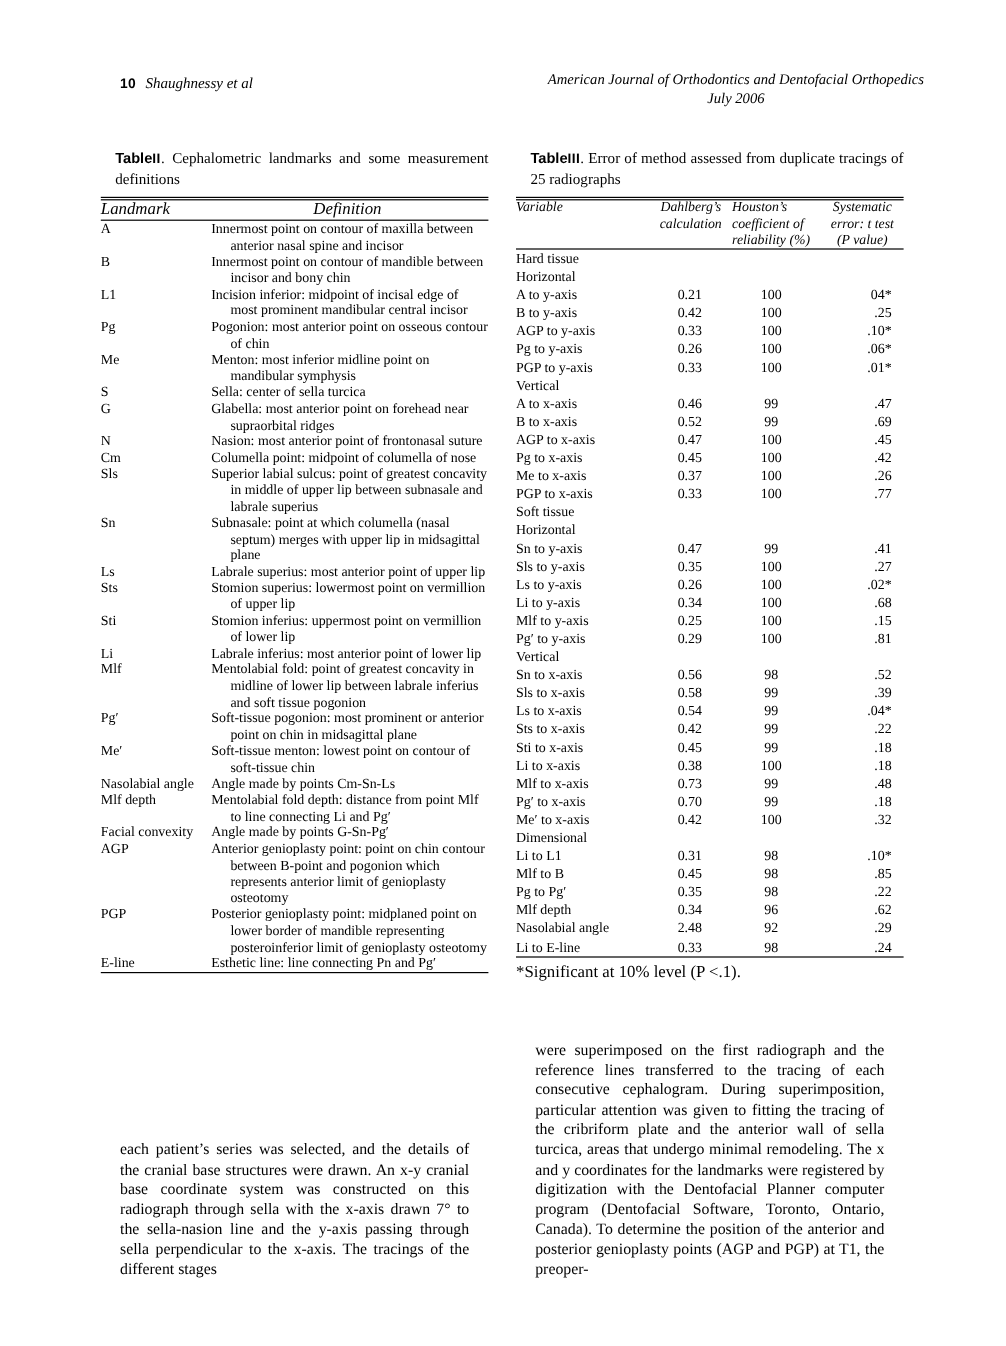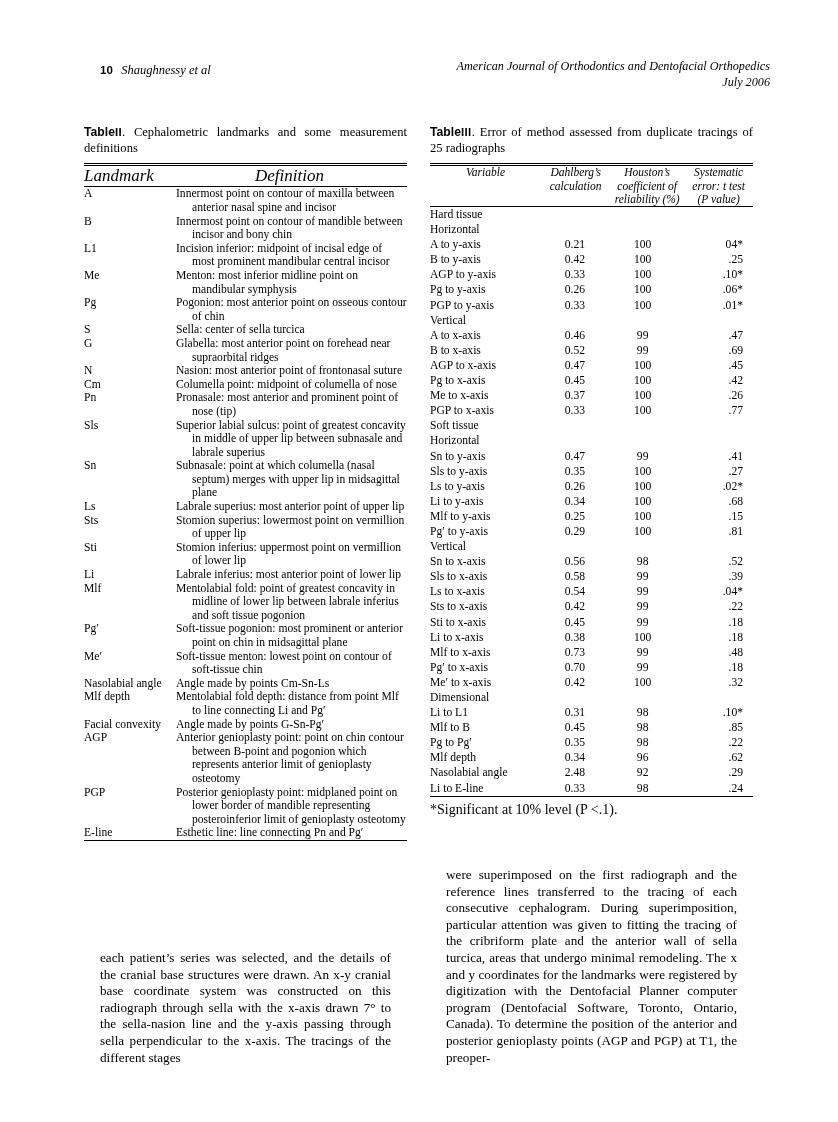--- a/index.html
+++ b/index.html
@@ -53,37 +53,37 @@
   .rh-right {
     position: absolute;
     right: 0;
     top: -1px;
     text-align: right;
     font-style: italic;
     font-size: 12.2px;
     line-height: 15.5px;
     white-space: nowrap;
   }
-  .rh-right div { display: block; }
+  .rh-right div { display: block; text-align: center; }
 
   
   .col {
     position: absolute;
     top: 124px;
     width: 323px;
   }
   .col-left  { left: 84px; }
   .col-right { left: 430px; }
 
   
   .tbl-caption {
     font-size: 12.6px;
     line-height: 16.4px;
     text-align: justify;
-    margin: 0 0 6px 0;
+    margin: 0 0 6px 12px;
   }
   .tbl-caption .tbl-label {
     font-family: "Liberation Sans", sans-serif;
     font-weight: bold;
     font-size: 12.2px;
   }
   .tbl-caption .tbl-num {
     font-family: "Liberation Sans", sans-serif;
     font-weight: bold;
     font-size: 11.4px;
@@ -114,21 +114,21 @@
   }
   table.tbl th, table.tbl td {
     padding: 0;
     vertical-align: top;
     font-weight: normal;
   }
 
   
   .t2-head td {
     font-style: italic;
-    font-size: 17px;
+    font-size: 14px;
     padding: 4px 0 5px 0;
   }
   .t2-head .c1 { width: 88px; text-align: left; }
   .t2-head .c2 { text-align: center; }
 
   .t2-body td {
     padding: 0.6px 0 0.6px 0;
     line-height: 13.6px;
     font-size: 11.6px;
   }
@@ -148,23 +148,23 @@
   }
 
   
   .t3-head td {
     font-style: italic;
     font-size: 11.5px;
     line-height: 13.2px;
     padding: 3px 0 4px 0;
     vertical-align: bottom;
   }
-  .t3-head .c1 { width: 116px; text-align: center; }
+  .t3-head .c1 { width: 116px; text-align: left; }
   .t3-head .c2 { width: 70px;  text-align: center; }
-  .t3-head .c3 { width: 76px;  text-align: center; }
+  .t3-head .c3 { width: 76px;  }
   .t3-head .c4 { width: 70px;  text-align: center; }
 
   .t3-body td {
     font-size: 11.6px;
     line-height: 15.1px;
     padding: 0;
   }
   .t3-body td.c1 { width: 116px; text-align: left; white-space: nowrap; }
   .t3-body td.c2 { width: 70px;  text-align: center; }
   .t3-body td.c3 { width: 76px;  text-align: center; }
@@ -250,32 +250,32 @@
               <span class="defn">Innermost point on contour of mandible between incisor and bony chin</span>
             </td>
           </tr>
           <tr class="t2-body">
             <td class="c1">L1</td>
             <td class="c2">
               <span class="defn">Incision inferior: midpoint of incisal edge of most prominent mandibular central incisor</span>
             </td>
           </tr>
           <tr class="t2-body">
+            <td class="c1">Pg</td>
+            <td class="c2">
+              <span class="defn">Pogonion: most anterior point on osseous contour of chin</span>
+            </td>
+          </tr>
+          <tr class="t2-body">
             <td class="c1">Me</td>
             <td class="c2">
               <span class="defn">Menton: most inferior midline point on mandibular symphysis</span>
             </td>
           </tr>
           <tr class="t2-body">
-            <td class="c1">Pg</td>
-            <td class="c2">
-              <span class="defn">Pogonion: most anterior point on osseous contour of chin</span>
-            </td>
-          </tr>
-          <tr class="t2-body">
             <td class="c1">S</td>
             <td class="c2">
               <span class="defn">Sella: center of sella turcica</span>
             </td>
           </tr>
           <tr class="t2-body">
             <td class="c1">G</td>
             <td class="c2">
               <span class="defn">Glabella: most anterior point on forehead near supraorbital ridges</span>
             </td>
@@ -283,26 +283,20 @@
           <tr class="t2-body">
             <td class="c1">N</td>
             <td class="c2">
               <span class="defn">Nasion: most anterior point of frontonasal suture</span>
             </td>
           </tr>
           <tr class="t2-body">
             <td class="c1">Cm</td>
             <td class="c2">
               <span class="defn">Columella point: midpoint of columella of nose</span>
-            </td>
-          </tr>
-          <tr class="t2-body">
-            <td class="c1">Pn</td>
-            <td class="c2">
-              <span class="defn">Pronasale: most anterior and prominent point of nose (tip)</span>
             </td>
           </tr>
           <tr class="t2-body">
             <td class="c1">Sls</td>
             <td class="c2">
               <span class="defn">Superior labial sulcus: point of greatest concavity in middle of upper lip between subnasale and labrale superius</span>
             </td>
           </tr>
           <tr class="t2-body">
             <td class="c1">Sn</td>

